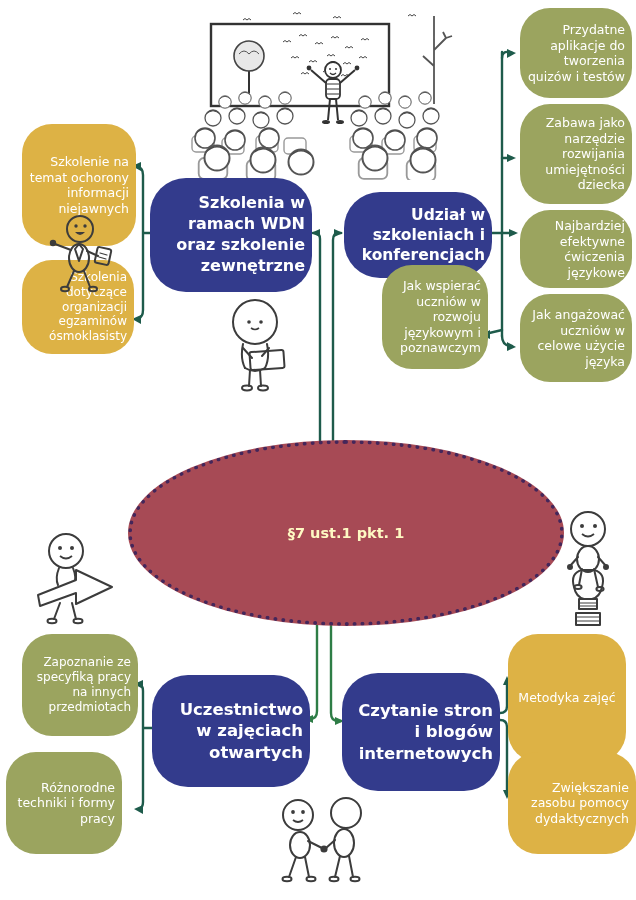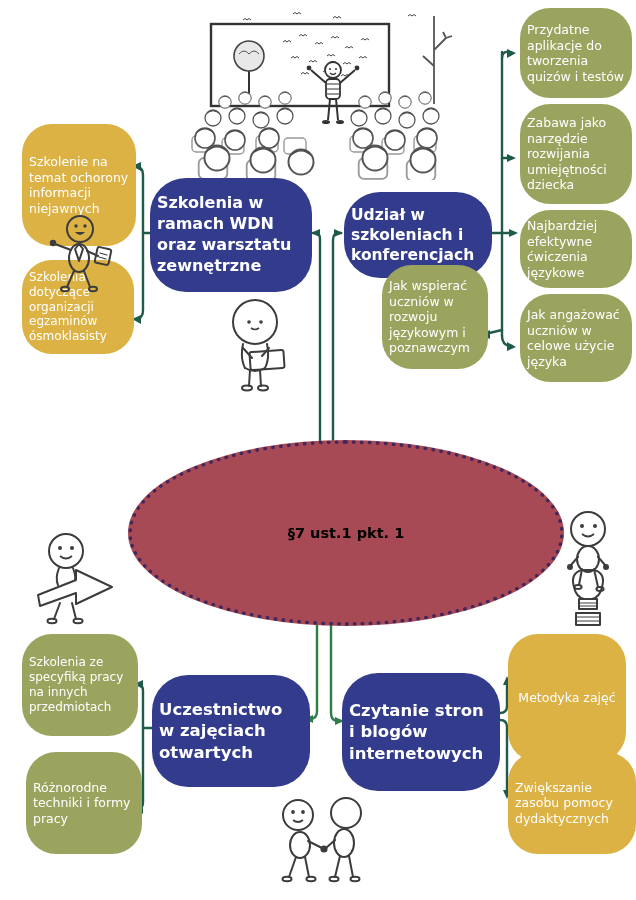--- a/index.html
+++ b/index.html
@@ -1,28 +1,28 @@
 <!DOCTYPE html>
 <html lang="pl"><head>
 <meta charset="utf-8">
 <style>
   html,body{margin:0;padding:0;background:#ffffff;}
   #canvas{position:relative;width:636px;height:900px;background:#ffffff;overflow:hidden;
           font-family:"DejaVu Sans","Liberation Sans",sans-serif;}
   .box{position:absolute;color:#fff;display:flex;align-items:center;justify-content:center;
-       text-align:left;box-sizing:border-box;padding:7px;}
+       text-align:right;box-sizing:border-box;padding:7px;}
   .gold{background:#DDB245;}
   .olive{background:#9BA45F;}
   .blue{background:#333B8C;font-weight:bold;}
   .leaf{font-size:12.5px;line-height:1.24;border-radius:30px;}
   .branch{border-radius:36px;line-height:1.3;}
   #ellipse{position:absolute;left:128px;top:440px;width:436px;height:186px;border-radius:50%;
            background:#A74A55;border:4px dotted #44265A;box-sizing:border-box;
            display:flex;align-items:center;justify-content:center;
-           color:#000000;font-weight:bold;text-align:center;font-size:14.5px;line-height:1.38;
+           color:#fef9c3;font-weight:bold;text-align:center;font-size:14.5px;line-height:1.38;
            padding:10px 34px;}
   .abs{position:absolute;}
   svg{display:block;}
   .sketch{stroke:#3c3c3c;stroke-width:2;fill:none;stroke-linecap:round;stroke-linejoin:round;}
 </style>
 </head>
 <body>
 
 <div id="canvas">
 
@@ -172,21 +172,21 @@
   </svg>
 
   <div class="box gold leaf" style="left:22px;top:124px;width:114px;height:122px">
     <span>Szkolenie na temat ochorony informacji niejawnych</span>
   </div>
   <div class="box gold leaf" style="left:22px;top:260px;width:112px;height:94px;font-size:12px">
     <span>Szkolenia dotyczące organizacji egzaminów ósmoklasisty</span>
   </div>
 
   <div class="box blue branch" style="left:150px;top:178px;width:162px;height:114px;font-size:16px">
-    <span>Szkolenia w ramach WDN oraz warsztatu zewnętrzne</span>
+    <span>Szkolenia w ramach WDN oraz szkolenie zewnętrzne</span>
   </div>
   <div class="box blue branch" style="left:344px;top:192px;width:148px;height:86px;font-size:15.5px">
     <span>Udział w szkoleniach i konferencjach</span>
   </div>
 
   <div class="box olive leaf" style="left:520px;top:8px;width:112px;height:90px">
     <span>Przydatne aplikacje do tworzenia quizów i testów</span>
   </div>
   <div class="box olive leaf" style="left:520px;top:104px;width:112px;height:100px">
     <span>Zabawa jako narzędzie rozwijania umiejętności dziecka</span>
@@ -199,23 +199,23 @@
   </div>
   <div class="box olive leaf" style="left:382px;top:265px;width:106px;height:104px">
     <span>Jak wspierać uczniów w rozwoju językowym i poznawczym</span>
   </div>
 
   <div id="ellipse">
     <div>§7 ust.1 pkt. 1</div>
   </div>
 
   <div class="box olive leaf" style="left:22px;top:634px;width:116px;height:102px;font-size:12px">
-    <span>Szkolenia ze specyfiką pracy na innych przedmiotach</span>
-  </div>
-  <div class="box olive leaf" style="left:26px;top:752px;width:116px;height:102px">
+    <span>Zapoznanie ze specyfiką pracy na innych przedmiotach</span>
+  </div>
+  <div class="box olive leaf" style="left:6px;top:752px;width:116px;height:102px">
     <span>Różnorodne techniki i formy pracy</span>
   </div>
   <div class="box blue branch" style="left:152px;top:675px;width:158px;height:112px;font-size:16.5px">
     <span>Uczestnictwo w zajęciach otwartych</span>
   </div>
   <div class="box blue branch" style="left:342px;top:673px;width:158px;height:118px;font-size:16.5px">
     <span>Czytanie stron i blogów internetowych</span>
   </div>
   <div class="box gold leaf" style="left:508px;top:634px;width:118px;height:128px">
     <span>Metodyka zajęć</span>

